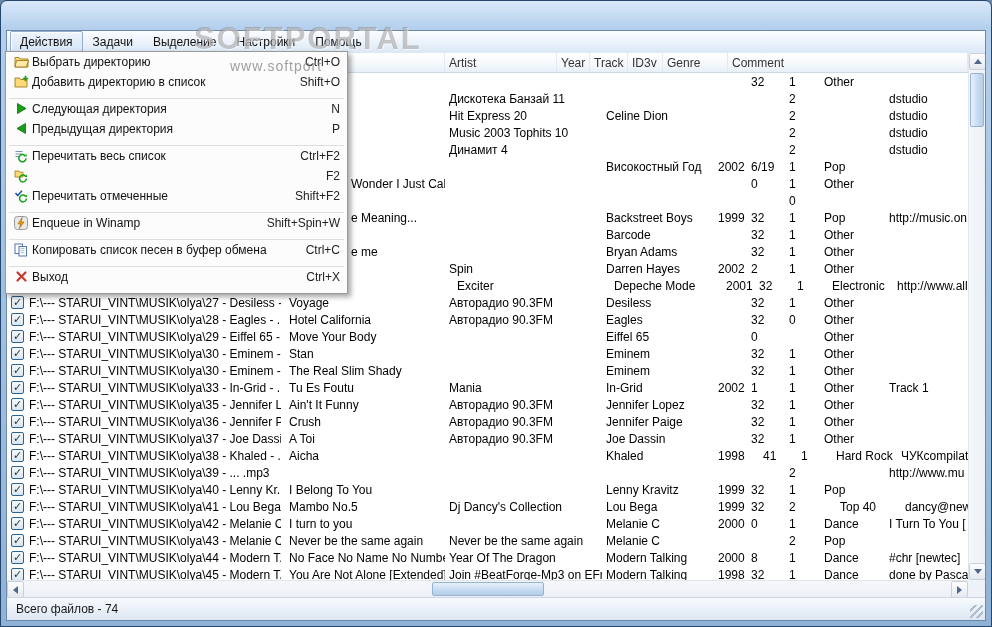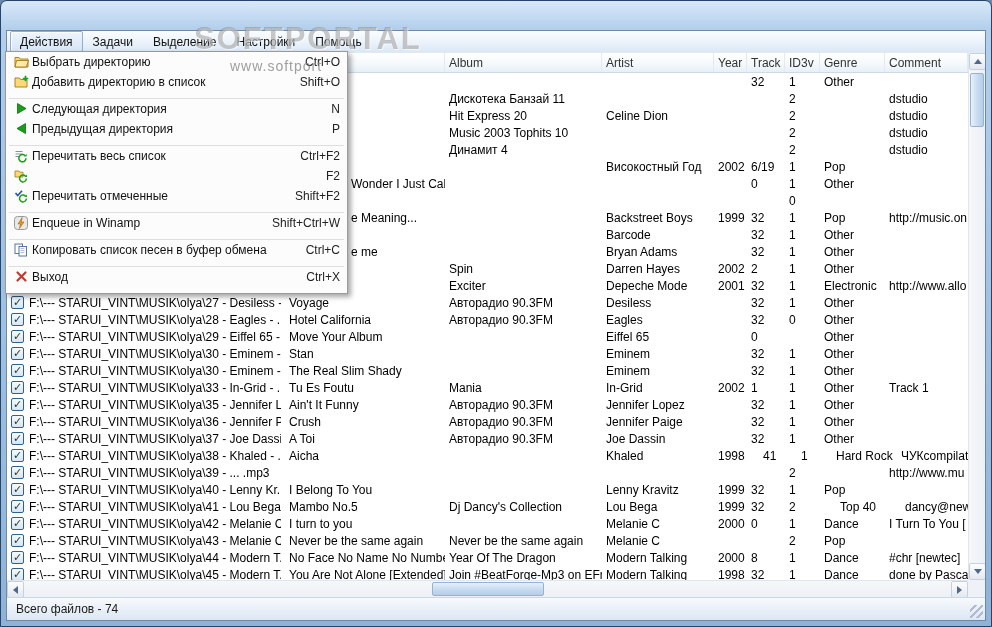--- a/index.html
+++ b/index.html
@@ -110,21 +110,20 @@
         <div class="mb-item">Задачи</div>
         <div class="mb-item">Выделение</div>
         <div class="mb-item">Настройки</div>
         <div class="mb-item">Помощь</div>
       </div>
 
     <div class="list">
       <div class="header-row">
           <div class="hcell" style="width: 278px;"></div>
           <div class="hcell" style="width: 160px;"></div>
-          <div class="hcell" style="width: 157px;">Album</div>
           <div class="hcell" style="width: 112px;">Artist</div>
           <div class="hcell" style="width: 33px;">Year</div>
           <div class="hcell" style="width: 38px;">Track</div>
           <div class="hcell" style="width: 35px;">ID3v</div>
           <div class="hcell" style="width: 65px;">Genre</div>
           <div class="hcell" style="flex: 1 1 0%;">Comment</div>
         </div>
       <div class="tbody">
           <div class="trow">
             <div class="cell" style="width: 278px;">
@@ -293,21 +292,21 @@
             <div class="cell" style="width: 35px;">1</div>
             <div class="cell" style="width: 65px;">Other</div>
             <div class="cell" style="flex: 1 1 0%;"></div>
           </div>
           <div class="trow">
             <div class="cell" style="width: 278px;">
               <span class="cb on">✓</span>
               <span class="ftext"></span>
             </div>
             <div class="cell" style="width: 160px;"></div>
-            <div class="cell" style="width: 157px;">Exciter</div>
+            <div class="cell" style="width: 157px; margin-left: 8px;">Exciter</div>
             <div class="cell" style="width: 112px;">Depeche Mode</div>
             <div class="cell" style="width: 33px;">2001</div>
             <div class="cell" style="width: 38px;">32</div>
             <div class="cell" style="width: 35px;">1</div>
             <div class="cell" style="width: 65px;">Electronic</div>
             <div class="cell" style="flex: 1 1 0%;">http://www.allo</div>
           </div>
           <div class="trow">
             <div class="cell" style="width: 278px;">
               <span class="cb on">✓</span>
@@ -334,21 +333,21 @@
             <div class="cell" style="width: 38px;">32</div>
             <div class="cell" style="width: 35px;">0</div>
             <div class="cell" style="width: 65px;">Other</div>
             <div class="cell" style="flex: 1 1 0%;"></div>
           </div>
           <div class="trow">
             <div class="cell" style="width: 278px;">
               <span class="cb on">✓</span>
               <span class="ftext">F:\--- STARUI_VINT\MUSIK\olya\29 - Eiffel 65 - ...</span>
             </div>
-            <div class="cell" style="width: 160px;">Move Your Album</div>
+            <div class="cell" style="width: 160px;">Move Your Body</div>
             <div class="cell" style="width: 157px;"></div>
             <div class="cell" style="width: 112px;">Eiffel 65</div>
             <div class="cell" style="width: 33px;"></div>
             <div class="cell" style="width: 38px;">0</div>
             <div class="cell" style="width: 35px;"></div>
             <div class="cell" style="width: 65px;">Other</div>
             <div class="cell" style="flex: 1 1 0%;"></div>
           </div>
           <div class="trow">
             <div class="cell" style="width: 278px;">
@@ -650,21 +649,21 @@
       </div>
       <div class="msep"></div>
       <div class="menu-item">
         <span class="micon">
           <svg width="14" height="14" viewBox="0 0 14 14">
             <rect x="0.5" y="0.5" width="13" height="13" rx="3" fill="#e8e8e8" stroke="#9a9a9a"></rect>
             <path d="M8.2 1.5L4 8h2.6L5.4 12.5 10 6H7.2z" fill="#f59b00" stroke="#8a5200" stroke-width="0.5"></path>
           </svg>
         </span>
         <span class="mlabel">Enqueue in Winamp</span>
-        <span class="mshortcut">Shift+Ctrl+W</span>
+        <span class="mshortcut">Shift+Spin+W</span>
       </div>
       <div class="msep"></div>
       <div class="menu-item">
         <span class="micon">
           <svg width="14" height="14" viewBox="0 0 14 14">
             <rect x="1" y="1" width="7.5" height="9.5" fill="#fff" stroke="#5577aa"></rect>
             <rect x="5" y="3.5" width="7.5" height="9.5" fill="#fff" stroke="#5577aa"></rect>
             <path d="M6.5 5.5h4M6.5 7.5h4M6.5 9.5h4" stroke="#9ab0cc" stroke-width="0.8"></path>
           </svg>
         </span>

